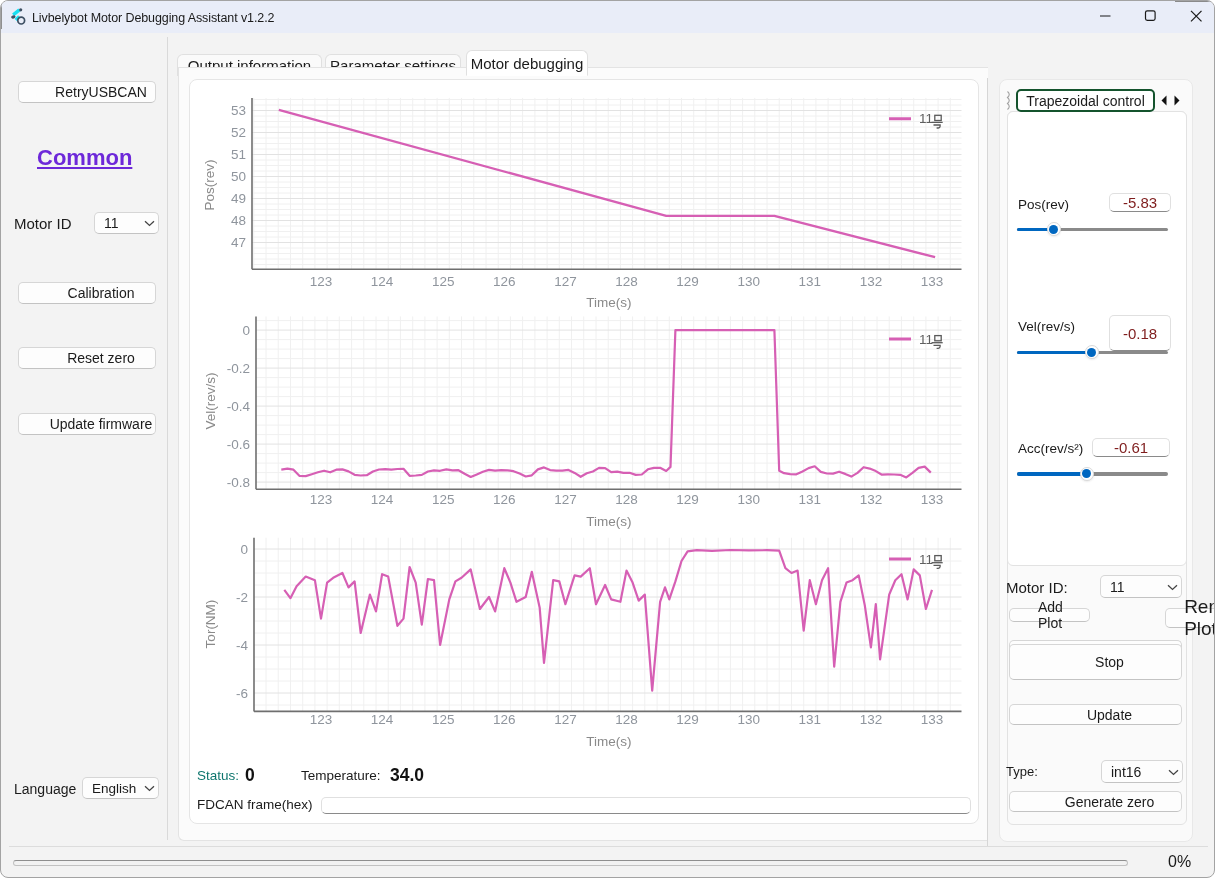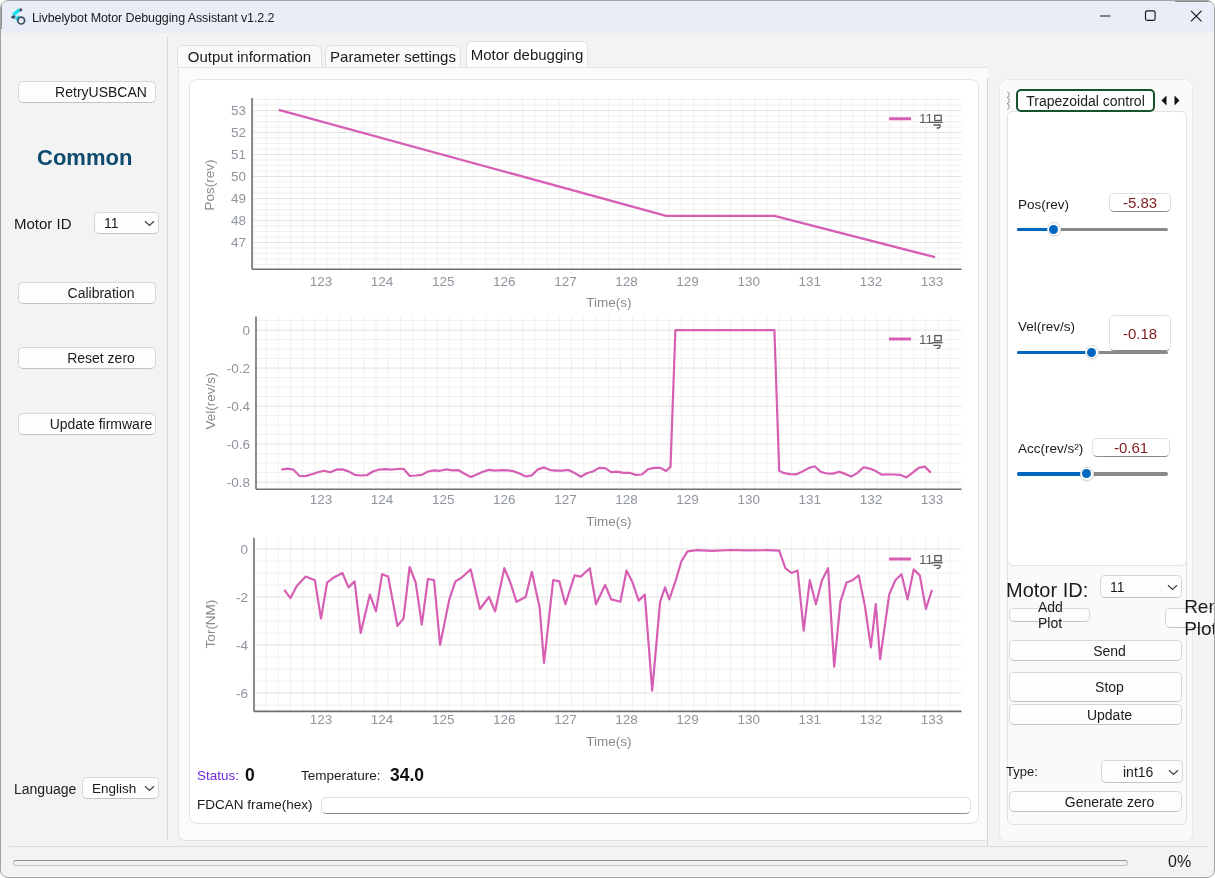--- a/index.html
+++ b/index.html
@@ -4,21 +4,21 @@
 body { width:1215px; height:878px; background:#fff; font-family:"Liberation Sans",sans-serif; position:relative; overflow:hidden; }
 .win { position:absolute; inset:0; background:#f3f3f3; border:1px solid #a3a3a3; border-radius:8px; overflow:hidden; }
 .titlebar { position:absolute; left:0; top:0; right:0; height:32px; background:#e9edf8; }
 .abs { position:absolute; }
 .btn { position:absolute; background:#fdfdfd; border:1px solid #d6d6d6; border-bottom-color:#c3c3c3; border-radius:5px; display:flex; align-items:center; justify-content:center; color:#1b1b1b;padding-left:28px; }
 .combo { position:absolute; background:#fdfdfd; border:1px solid #d6d6d6; border-bottom-color:#c3c3c3; border-radius:5px; display:flex; align-items:center; color:#1b1b1b; }
 .trk { position:absolute; height:3.4px; background:#8a8a8a; border-radius:2px; }
 .trkf { position:absolute; height:3.4px; background:#0067c0; border-radius:2px; }
 .thumb { position:absolute; width:14px; height:14px; background:#ffffff; border:1px solid #d9d9d9; border-radius:50%; box-shadow:0 1px 2px rgba(0,0,0,0.08); }
 .thumbdot { position:absolute; width:9px; height:9px; background:#0067c0; border-radius:50%; }
-.tab { position:absolute; background:#fafafa; border:1px solid #e0e0e0; border-radius:6px 6px 0 0; display:flex; align-items:center; justify-content:center; color:#1b1b1b; font-size:15px; }
+.tab { position:absolute; background:#fafafa; border:1px solid #e0e0e0; border-radius:6px 6px 0 0; display:flex; align-items:center; justify-content:center; color:#1b1b1b; font-size:15px;margin-top:9px; }
 .inpt { position:absolute; background:#fff; border:1px solid #e0e0e0; border-bottom:1.5px solid #8a8a8a; border-radius:5px; display:flex; align-items:center; justify-content:center; color:#7f1d1d; }
 </style></head><body>
 <div class="win">
 
 <div class="titlebar"></div>
 <svg class="abs" style="left:10px;top:6.5px" width="16" height="18" viewBox="0 0 16 18">
 <line x1="2.2" y1="6.9" x2="8.4" y2="1.9" stroke="#17dff2" stroke-width="3.4"></line>
 <line x1="4.7" y1="11.8" x2="8.2" y2="8.3" stroke="#17dff2" stroke-width="3.2"></line>
 <circle cx="9.7" cy="1.8" r="1.6" fill="#3d4f63"></circle>
 <ellipse cx="2.3" cy="8.9" rx="2.2" ry="1.6" fill="#3d4f63" transform="rotate(-18 2.3 8.9)"></ellipse>
@@ -28,21 +28,21 @@
 <svg class="abs" style="left:1094px;top:7px" width="112" height="16" viewBox="0 0 112 16">
 <line x1="5" y1="8" x2="15.5" y2="8" stroke="#1a1a1a" stroke-width="1.2"></line>
 <rect x="50.5" y="2.8" width="9.6" height="9.6" rx="1.8" fill="none" stroke="#1a1a1a" stroke-width="1.2"></rect>
 <line x1="96" y1="2.8" x2="106.5" y2="13.3" stroke="#1a1a1a" stroke-width="1.2"></line>
 <line x1="106.5" y1="2.8" x2="96" y2="13.3" stroke="#1a1a1a" stroke-width="1.2"></line>
 </svg>
 <div class="abs" style="left:1174px;top:0;width:41px;height:1px;background:#8a8a8a;z-index:9"></div>
 <div class="abs" style="left:0;top:3px;width:1px;height:25px;background:#909090;z-index:9"></div>
 <div class="abs" style="left:166px;top:36px;width:1px;height:803px;background:#d9d9d9"></div>
 <div class="btn" style="left:17px;top:80px;width:138px;height:22px;font-size:14px">RetryUSBCAN</div>
-<div class="abs" style="left:36px;top:144px;font-size:22px;font-weight:bold;color:#0c4a6e">Common</div>
+<div class="abs" style="left:36px;top:144px;font-size:22px;font-weight:bold;text-decoration:underline;color:#6d28d9">Common</div>
 <div class="abs" style="left:13px;top:214px;font-size:15px;color:#1b1b1b">Motor ID</div>
 <div class="combo" style="left:93px;top:211px;width:65px;height:22px;font-size:14px;padding-left:9px">11<svg width="11" height="7" viewBox="0 0 11 7" style="position:absolute;right:3.5px;top:50%;margin-top:-3px">
         <polyline points="1,1.2 5.5,5.4 10,1.2" fill="none" stroke="#454545" stroke-width="1.3"></polyline>
       </svg></div>
 <div class="btn" style="left:17px;top:281px;width:138px;height:22px;font-size:14px">Calibration</div>
 <div class="btn" style="left:17px;top:346px;width:138px;height:22px;font-size:14px">Reset zero</div>
 <div class="btn" style="left:17px;top:412px;width:138px;height:22px;font-size:14px">Update firmware</div>
 <div class="abs" style="left:13px;top:780px;font-size:14px;color:#1b1b1b">Language</div>
 <div class="combo" style="left:81px;top:776px;width:77px;height:22px;font-size:13.5px;padding-left:9px">English<svg width="11" height="7" viewBox="0 0 11 7" style="position:absolute;right:3.5px;top:50%;margin-top:-3px">
         <polyline points="1,1.2 5.5,5.4 10,1.2" fill="none" stroke="#454545" stroke-width="1.3"></polyline>
@@ -367,21 +367,21 @@
 <line x1="700" y1="480" x2="722" y2="480" stroke="#d65fb4" stroke-width="3"></line>
 <text x="730" y="484.5" font-size="13.5" fill="#5f5f5f">11</text>
 <g stroke="#5a5a5a" stroke-width="1.3" fill="none">
 <rect x="745.8" y="476.6" width="6.4" height="5.2"></rect>
 <line x1="742.5" y1="483.7" x2="753.7" y2="483.7"></line>
 <path d="M 744.5 486.3 L 751.1 486.3 L 751.1 487.6 Q 751.1 489.3 749.3 489.3 L 747.6 489.3"></path>
 </g>
 <text x="25.5" y="545" font-size="13.5" fill="#8a8a8a" text-anchor="middle" transform="rotate(-90 25.5 545)">Tor(NM)</text>
 <text x="419.8" y="666.5" font-size="13.5" fill="#8a8a8a" text-anchor="middle">Time(s)</text>
 </svg>
-<div class="abs" style="left:196px;top:767px;font-size:13.5px;color:#6d28d9">Status:</div>
+<div class="abs" style="left:196px;top:767px;font-size:13.5px;color:#0f766e">Status:</div>
 <div class="abs" style="left:244px;top:764px;font-size:17.5px;font-weight:bold;color:#111">0</div>
 <div class="abs" style="left:300px;top:767px;font-size:13.5px;color:#1b1b1b">Temperature:</div>
 <div class="abs" style="left:389px;top:764px;font-size:17.5px;font-weight:bold;color:#111">34.0</div>
 <div class="abs" style="left:196px;top:796px;font-size:13.5px;color:#1b1b1b">FDCAN frame(hex)</div>
 <div class="inpt" style="left:320px;top:796px;width:650px;height:17px"></div>
 <div class="abs" style="left:986px;top:77px;width:1px;height:768px;background:#d6d6d6"></div>
 <div class="abs" style="left:998px;top:78px;width:194px;height:763px;background:#fafafa;border:1px solid #e8e8e8;border-radius:8px"></div>
 <div class="abs" style="left:1006px;top:110px;width:180px;height:714px;background:#fafafa;border:1px solid #e2e2e2;border-radius:6px"></div>
 <div class="abs" style="left:1006px;top:110px;width:180px;height:455px;background:#fff;border:1px solid #e2e2e2;border-radius:6px"></div>
 <svg class="abs" style="left:1003px;top:88px" width="10" height="23" viewBox="0 0 10 23">
@@ -403,29 +403,29 @@
 <div class="trk" style="left:1016px;top:349.5px;width:151px"></div>
     <div class="trkf" style="left:1016px;top:349.5px;width:75px"></div>
     <div class="thumb" style="left:1084px;top:344.2px"></div>
     <div class="thumbdot" style="left:1086px;top:346.7px"></div>
 <div class="abs" style="left:1017px;top:440px;font-size:13.5px;color:#1b1b1b">Acc(rev/s²)</div>
 <div class="inpt" style="left:1091px;top:437px;width:78px;height:19px;font-size:15px">-0.61</div>
 <div class="trk" style="left:1016px;top:471.2px;width:151px"></div>
     <div class="trkf" style="left:1016px;top:471.2px;width:70px"></div>
     <div class="thumb" style="left:1079px;top:465.9px"></div>
     <div class="thumbdot" style="left:1081px;top:468.4px"></div>
-<div class="abs" style="left:1005px;top:578px;font-size:20px;color:#1b1b1b">Motor ID:</div>
+<div class="abs" style="left:1005px;top:578px;font-size:15px;color:#1b1b1b">Motor ID:</div>
 <div class="combo" style="left:1099px;top:574px;width:82px;height:23px;font-size:14px;padding-left:9px">11<svg width="11" height="7" viewBox="0 0 11 7" style="position:absolute;right:3.5px;top:50%;margin-top:-3px">
         <polyline points="1,1.2 5.5,5.4 10,1.2" fill="none" stroke="#454545" stroke-width="1.3"></polyline>
       </svg></div>
 <div class="btn" style="left:1008px;top:607px;width:81px;height:14px;font-size:14px">Add Plot</div>
 <div class="btn" style="left:1164px;top:607px;width:81px;height:20px;font-size:19px">Remove Plot</div>
 <div class="btn" style="left:1008px;top:639px;width:173px;height:21px;font-size:14px">Send</div>
-<div class="btn" style="left:1008px;top:671px;width:173px;height:30px;font-size:14px">Stop</div>
+<div class="btn" style="left:1008px;top:643px;width:173px;height:36px;font-size:14px">Stop</div>
 <div class="btn" style="left:1008px;top:703px;width:173px;height:21px;font-size:14px">Update</div>
 <div class="abs" style="left:1005px;top:763px;font-size:13px;color:#1b1b1b">Type:</div>
-<div class="combo" style="left:1100px;top:759px;width:82px;height:23px;font-size:14px;padding-left:21px">int16<svg width="11" height="7" viewBox="0 0 11 7" style="position:absolute;right:3.5px;top:50%;margin-top:-3px">
+<div class="combo" style="left:1100px;top:759px;width:82px;height:23px;font-size:14px;padding-left:9px">int16<svg width="11" height="7" viewBox="0 0 11 7" style="position:absolute;right:3.5px;top:50%;margin-top:-3px">
         <polyline points="1,1.2 5.5,5.4 10,1.2" fill="none" stroke="#454545" stroke-width="1.3"></polyline>
       </svg></div>
 <div class="btn" style="left:1008px;top:790px;width:173px;height:21px;font-size:14px">Generate zero</div>
 <div class="abs" style="left:8px;top:845px;width:1199px;height:1px;background:#dcdcdc"></div>
 <div class="abs" style="left:12px;top:858.5px;width:1115px;height:6px;background:#f2f2f2;border:1px solid #c2c2c2;border-top-color:#8f8f8f;border-radius:3px"></div>
 <div class="abs" style="left:1167px;top:852px;font-size:16px;color:#1a1a1a">0%</div>
 </div>
 </body></html>

